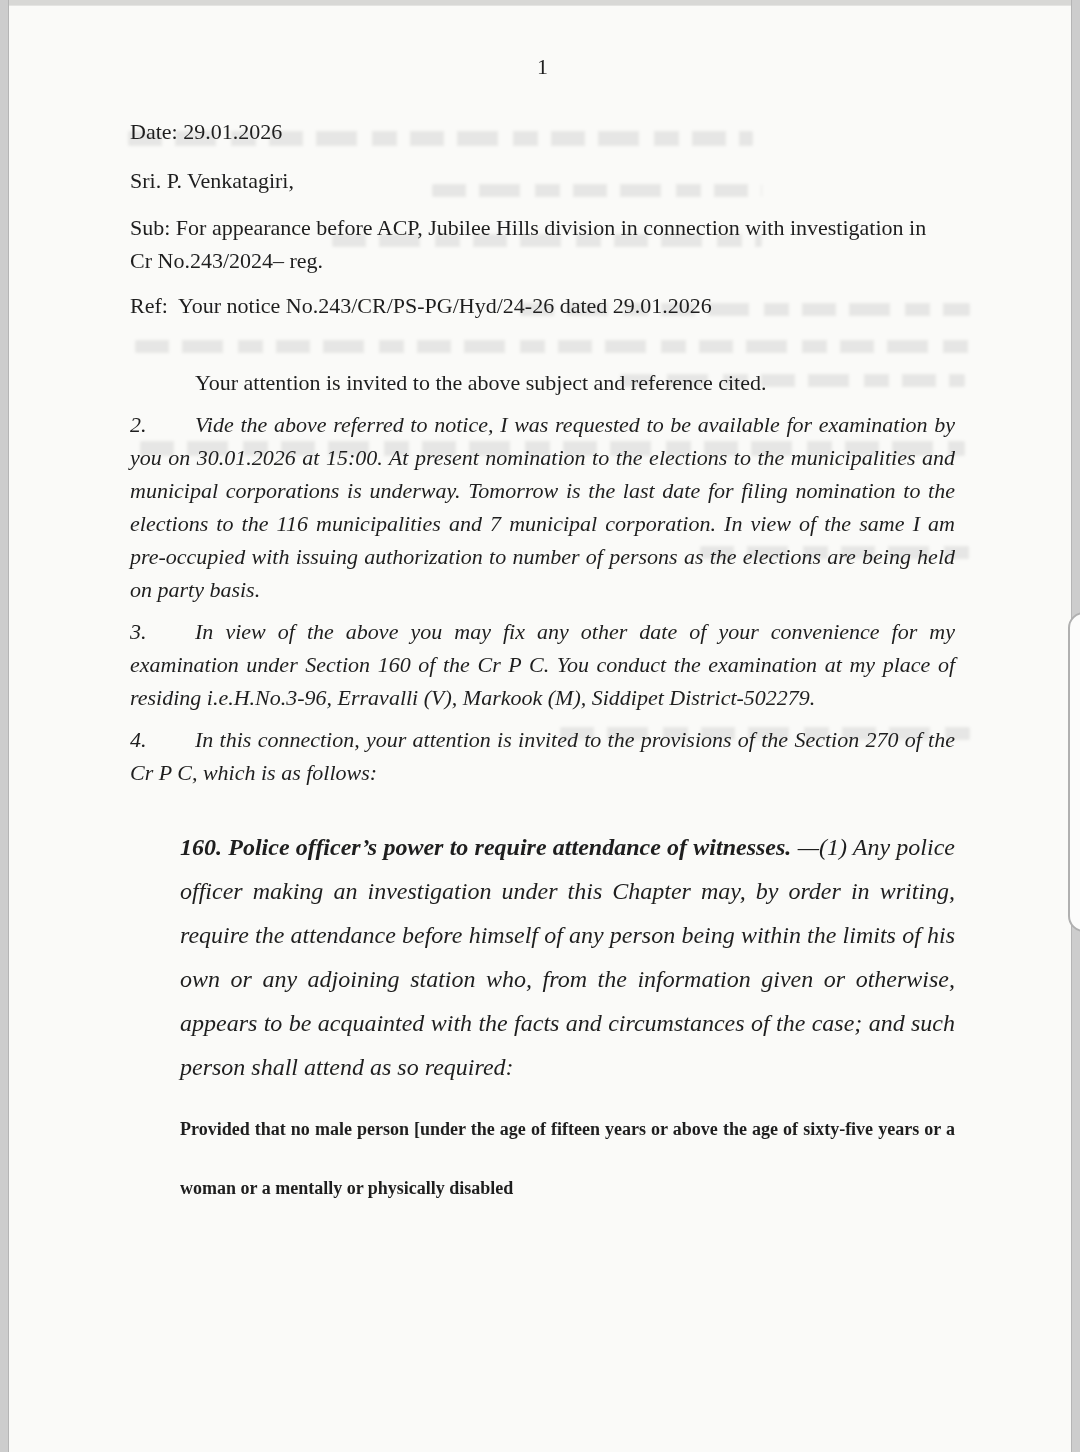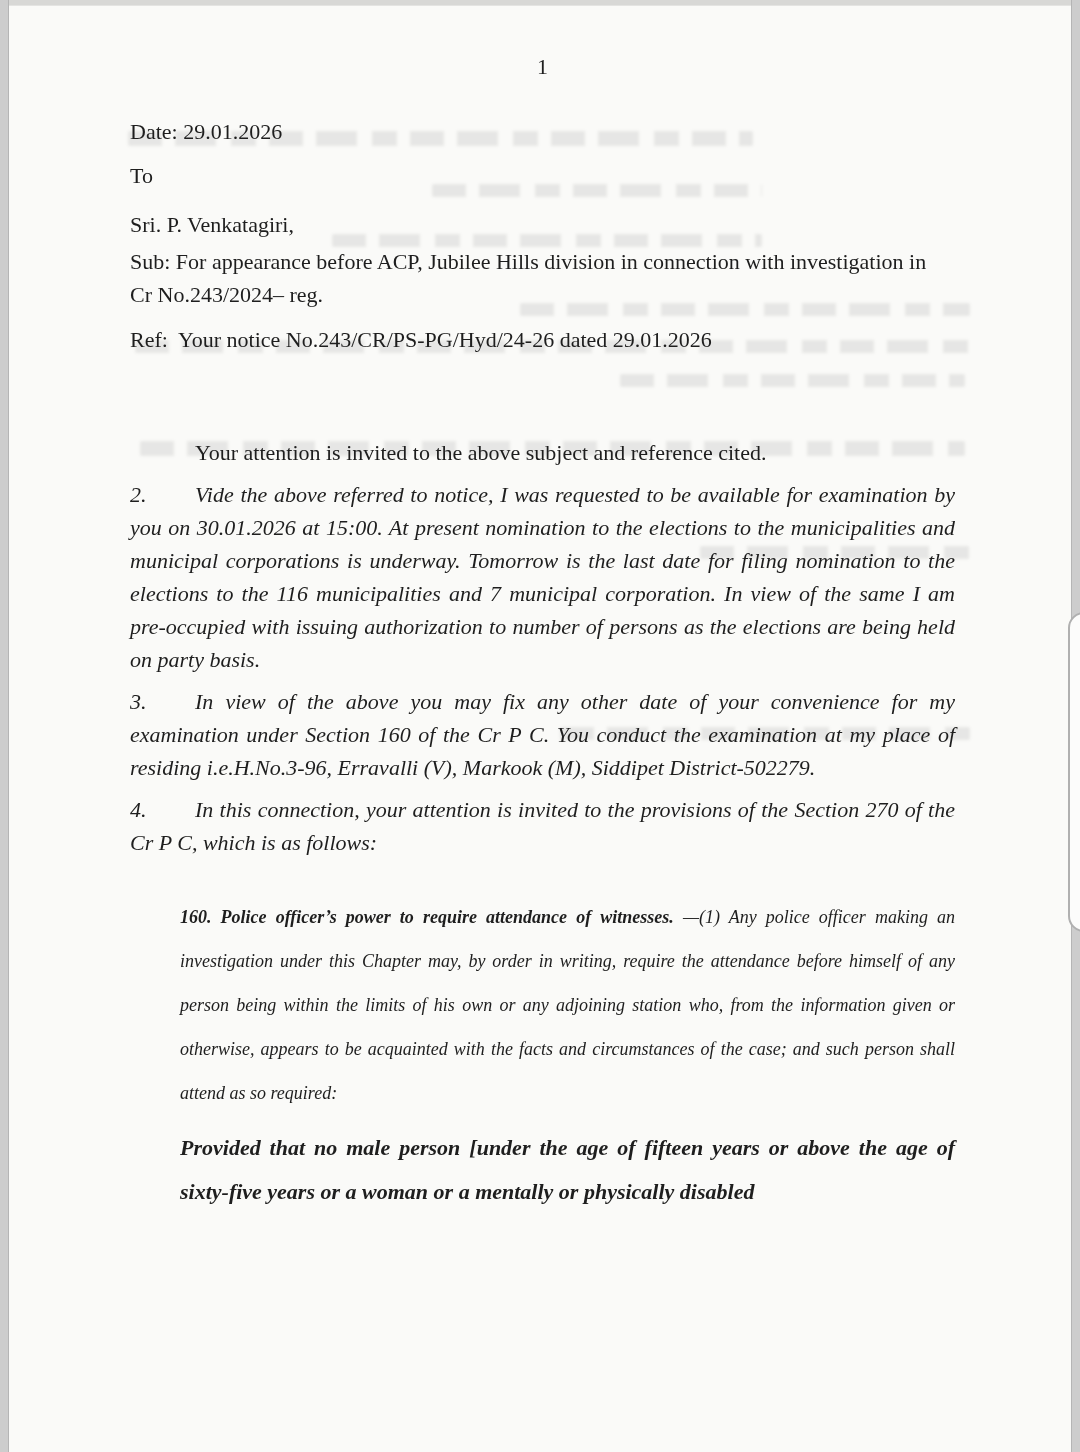--- a/index.html
+++ b/index.html
@@ -40,34 +40,34 @@
   
   .content{
     position:absolute;left:0;top:0;width:1080px;
     padding:0 125px 0 130px;box-sizing:border-box;z-index:1;
     font-size:22px;line-height:33px;
   }
   .page-number{margin-top:50px;text-align:center;}
   .date-line{margin-top:32px;text-align:left;}
   .salutation{margin-top:11px;}
   .addressee{margin-top:16px;}
-  .subject{margin-top:4px;max-width:800px;}
+  .subject{margin-top:14px;max-width:800px;}
   .reference{margin-top:12px;white-space:pre-wrap;}
-  .opening{margin-top:80px;text-indent:65px;}
+  .opening{margin-top:44px;text-indent:65px;}
   .body-para{margin-top:9px;text-align:justify;text-align-last:left;font-style:italic;}
   .pnum{display:inline-block;width:65px;}
   .quote{
     margin:36px 0 0 50px;
-    font-style:italic;font-size:18px;line-height:44px;
+    font-style:italic;font-size:24px;line-height:44px;
     text-align:justify;text-align-last:left;
   }
   .quote .lead{font-weight:bold;}
   .proviso{
     margin:11px 0 0 50px;
-    font-style:italic;font-weight:bold;font-size:22px;line-height:44px;
+    font-weight:bold;font-size:18px;line-height:59px;
     text-align:justify;text-align-last:left;
   }
   p{margin-bottom:0;}
 </style>
 </head>
 <body>
 
 <div class="canvas">
 
   <div class="ghost" style="left:128px;top:131px;width:625px;height:15px;"></div>
@@ -76,21 +76,20 @@
   <div class="ghost" style="left:520px;top:303px;width:450px;height:13px;"></div>
   <div class="ghost" style="left:135px;top:340px;width:840px;height:13px;"></div>
   <div class="ghost" style="left:620px;top:374px;width:345px;height:13px;"></div>
   <div class="ghost" style="left:140px;top:441px;width:825px;height:15px;"></div>
   <div class="ghost" style="left:700px;top:546px;width:270px;height:13px;"></div>
   <div class="ghost" style="left:560px;top:727px;width:410px;height:13px;"></div>
 
   <div class="content">
     <div class="page-number">1</div>
     <div class="date-line">Date: 29.01.2026</div>
-    <p class="salutation">To</p>
     <p class="addressee">
       <span>Sri. P. Venkatagiri,</span><br>
     </p>
     <p class="subject">Sub: For appearance before ACP, Jubilee Hills division in connection with investigation in Cr No.243/2024– reg.</p>
     <p class="reference">Ref:  Your notice No.243/CR/PS-PG/Hyd/24-26 dated 29.01.2026</p>
     <p class="opening">Your attention is invited to the above subject and reference cited.</p>
 
     <p class="body-para">
       <span class="pnum">2.</span><span>Vide the above referred to notice, I was requested to be available for examination by you on 30.01.2026 at 15:00. At present nomination to the elections to the municipalities and municipal corporations is underway. Tomorrow is the last date for filing nomination to the elections to the 116 municipalities and 7 municipal corporation. In view of the same I am pre-occupied with issuing authorization to number of persons as the elections are being held on party basis.</span>
     </p>

